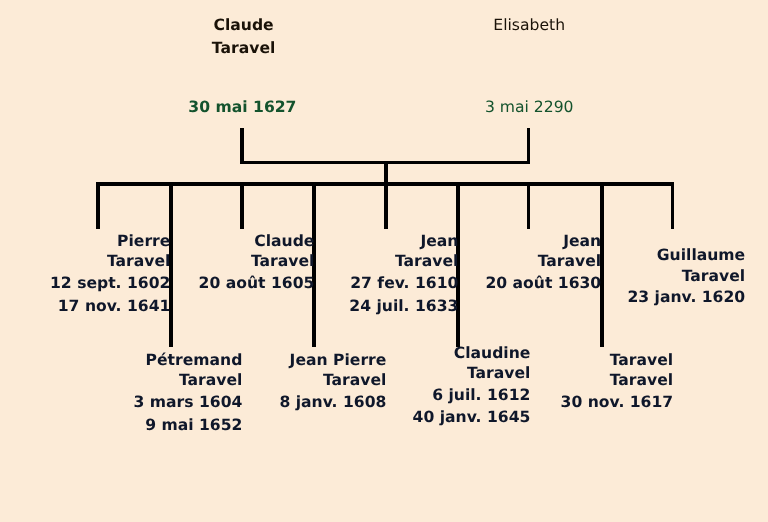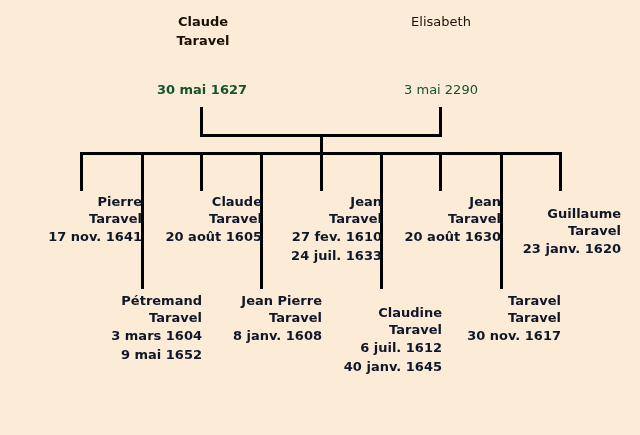--- a/index.html
+++ b/index.html
@@ -99,20 +99,21 @@
   </div>
 
   <div class="date-line bold" style="left:142px; top:82px; width:120px;">30 mai 1627</div>
 
   <div class="date-line" style="left:381px; top:82px; width:120px;">3 mai 2290</div>
 
   <div class="person" style="left:22px; top:193px; width:120px;">
     <span class="nm">Pierre</span>
     <span class="nm">Taravel</span>
     <span class="dates">
+      <span class="dt">12 sept. 1602</span>
       <span class="dt">17 nov. 1641</span>
     </span>
   </div>
 
   <div class="person" style="left:142px; top:193px; width:120px;">
     <span class="nm">Claude</span>
     <span class="nm">Taravel</span>
     <span class="dates">
       <span class="dt">20 août 1605</span>
       <span class="dt"></span>
@@ -156,21 +157,21 @@
 
   <div class="person" style="left:202px; top:292px; width:120px;">
     <span class="nm">Jean Pierre</span>
     <span class="nm">Taravel</span>
     <span class="dates">
       <span class="dt">8 janv. 1608</span>
       <span class="dt"></span>
     </span>
   </div>
 
-  <div class="person" style="left:322px; top:304px; width:120px;">
+  <div class="person" style="left:322px; top:286px; width:120px;">
     <span class="nm">Claudine</span>
     <span class="nm">Taravel</span>
     <span class="dates">
       <span class="dt">6 juil. 1612</span>
       <span class="dt">40 janv. 1645</span>
     </span>
   </div>
 
   <div class="person" style="left:441px; top:292px; width:120px;">
     <span class="nm">Taravel</span>

